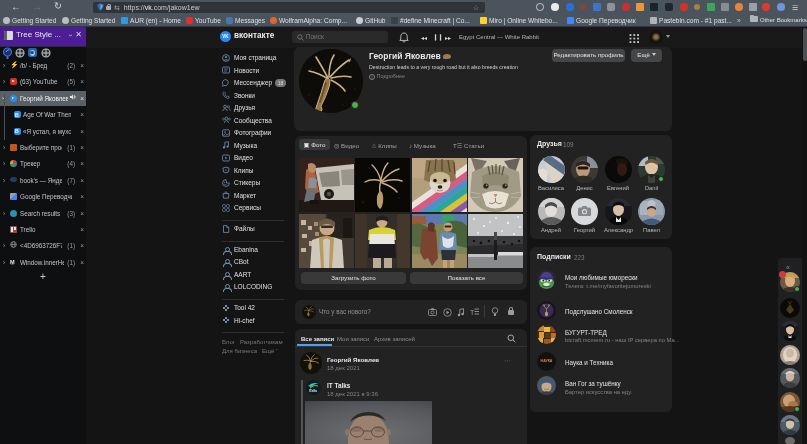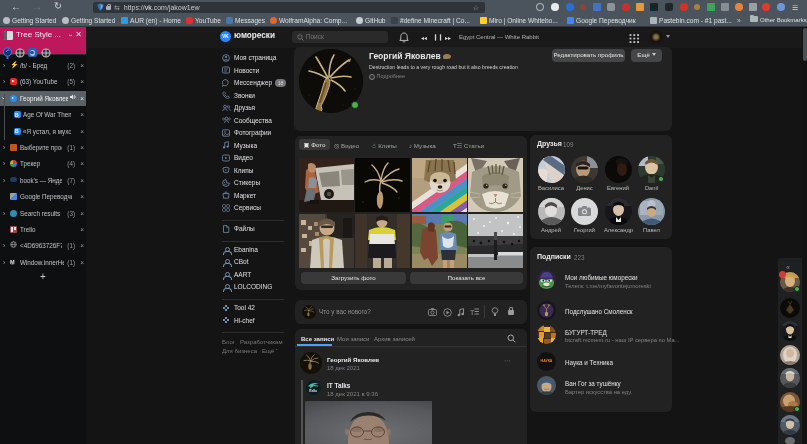--- a/index.html
+++ b/index.html
@@ -13,21 +13,21 @@
 #bookbar { left:0; top:14px; width:807px; height:13px; background:#4b545c; border-bottom:1px solid #31373c; }
 .navico { position:absolute; top:2px; color:#cfd4d8; font-size:9px; line-height:10px; }
 #urlfield { position:absolute; left:93px; top:1.5px; width:392px; height:11px;
   background:#2e3439; border-radius:2px; color:#c6cbd0; font-size:7px; line-height:11px; }
 .bm { position:absolute; top:0; height:13px; line-height:13px; color:#dde0e3; font-size:6.6px; white-space:nowrap; }
 .bmi { display:inline-block; width:7px; height:7px; border-radius:50%; vertical-align:-1px; margin-right:2px; }
 .extico { position:absolute; top:3.2px; width:7.5px; height:7.5px; border-radius:50%; }
 
 
 #sidebar { left:0; top:27px; width:86px; height:417px; background:#0d0f10; }
-#sbheader { position:absolute; left:0; top:0; width:86px; height:28px; background:#be185d;
+#sbheader { position:absolute; left:0; top:0; width:86px; height:20px; background:#4c1d95;
   color:#e8eaec; font-size:8px; line-height:16px; border-bottom:1px solid #2a2e32; }
 .tab { position:absolute; left:0; width:86px; height:15px; color:#c3c6c9; font-size:6.3px;
   line-height:15px; white-space:nowrap; }
 .tab .fav { position:absolute; top:4px; width:7px; height:7px; border-radius:2px; }
 .tab .tw { position:absolute; left:1px; top:0; color:#9aa0a4; font-size:6.5px; }
 .tab .cnt { position:absolute; right:11px; color:#9a9ea1; }
 .tab .tx { position:absolute; right:2px; color:#9a9ea1; font-size:6.5px; }
 .ttl { position:absolute; overflow:hidden; text-overflow:clip; }
 
 
@@ -239,21 +239,21 @@
       <span class="ttl" style="left:20px;width:44px;">Window.innerHei</span>
       <span class="cnt">(1)</span>
         <span class="tx">×</span>
       </div>
     <div class="abs" style="left:0;top:243px;width:86px;height:14px;color:#c8cccf;font-size:10px;text-align:center;line-height:14px;">+</div>
   </div>
 
   <div class="abs" id="vkpage">
     <div id="vkheader">
       <span class="abs" style="left:134px;top:3.5px;width:11px;height:11px;background:#2787f5;border-radius:50%;color:#fff;font-size:4.5px;font-weight:bold;text-align:center;line-height:11px;">VK</span>
-      <span class="abs" style="left:148px;top:4px;color:#eceded;font-size:8.2px;font-weight:bold;">юморески</span>
+      <span class="abs" style="left:148px;top:4px;color:#eceded;font-size:8.2px;font-weight:bold;">вконтакте</span>
       <div class="abs" style="left:206px;top:4px;width:96px;height:12px;background:#2a2a2b;border-radius:3px;color:#767677;font-size:6.5px;line-height:12px;"><svg style="margin-left:5px;vertical-align:-1.5px;" width="7" height="7" viewBox="0 0 9 9">
             <circle cx="3.8" cy="3.8" r="2.8" fill="none" stroke="#767677" stroke-width="1.2"></circle>
             <line x1="6" y1="6" x2="8.3" y2="8.3" stroke="#767677" stroke-width="1.2"></line>
           </svg> Поиск</div>
       <svg class="abs" style="left:313px;top:4.5px;" width="10" height="11" viewBox="0 0 10 11">
           <path d="M5 1 C7.3 1 8.2 2.8 8.2 4.6 L8.2 7 L9.2 8.4 L0.8 8.4 L1.8 7 L1.8 4.6 C1.8 2.8 2.7 1 5 1 Z" fill="none" stroke="#c6c7c8" stroke-width="0.9"></path>
           <path d="M3.8 9.3 A1.3 1.3 0 0 0 6.2 9.3" fill="none" stroke="#c6c7c8" stroke-width="0.9"></path>
         </svg>
       <span class="abs" style="left:335px;top:6.5px;color:#d5d6d7;font-size:6px;">◂◂</span>
       <span class="abs" style="left:347px;top:6px;color:#d5d6d7;font-size:6px;font-weight:bold;">❙❙</span>

